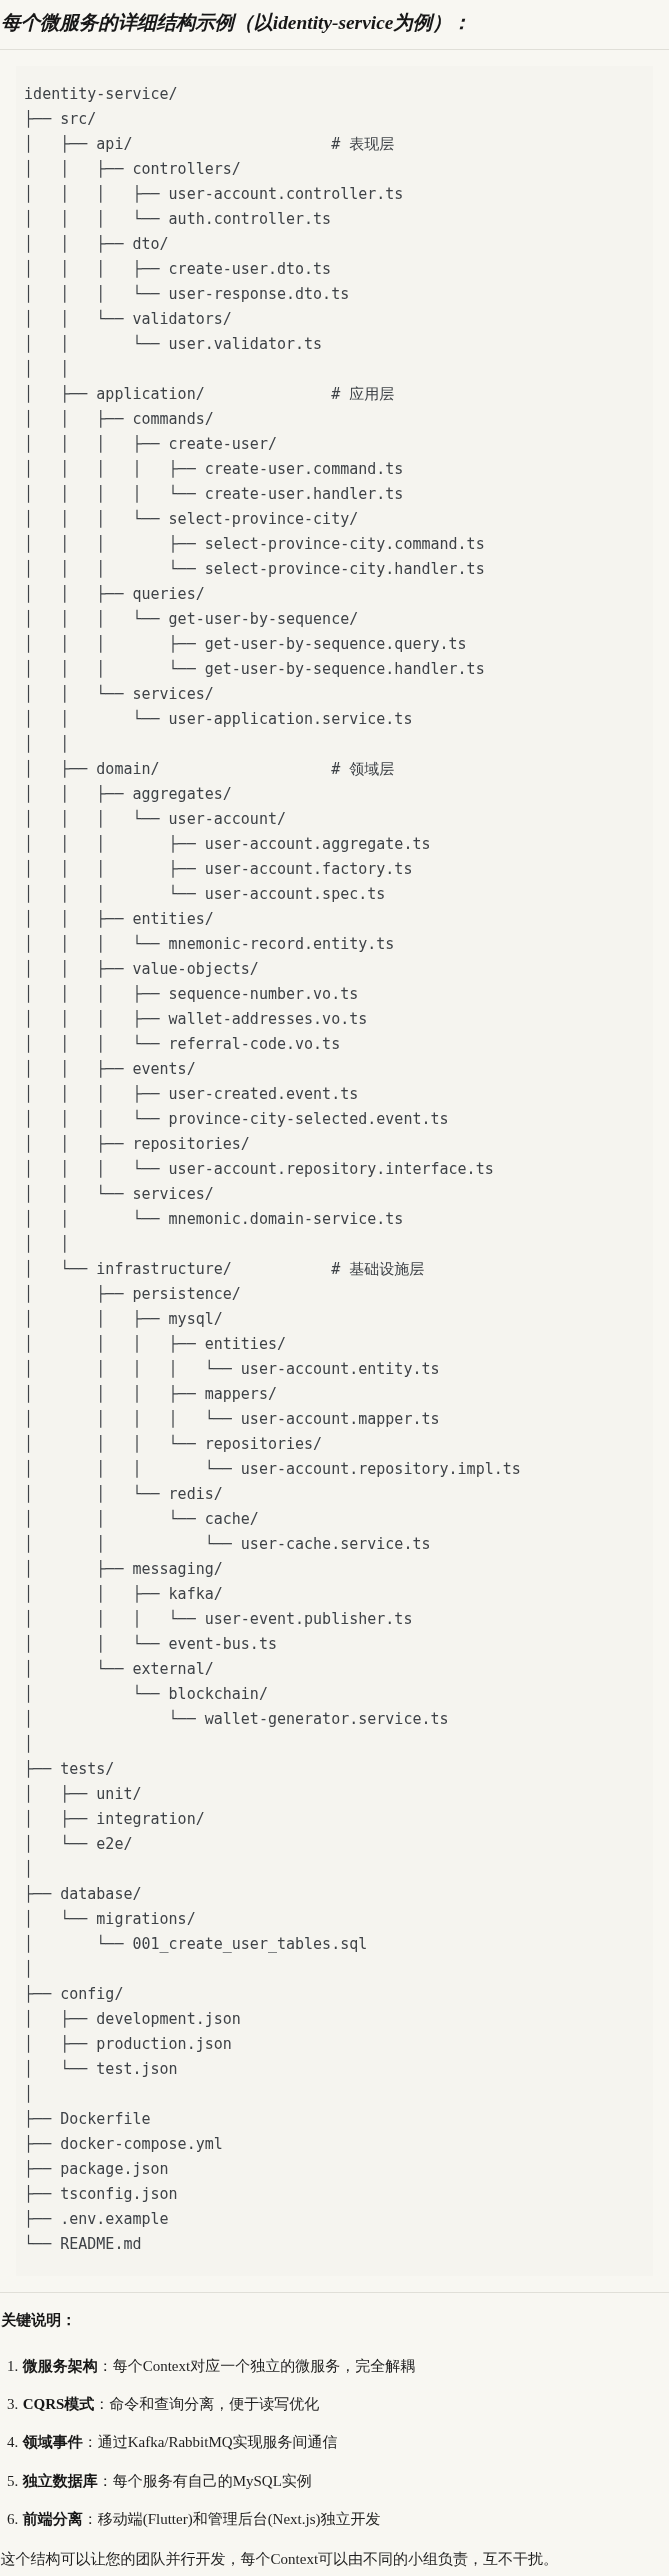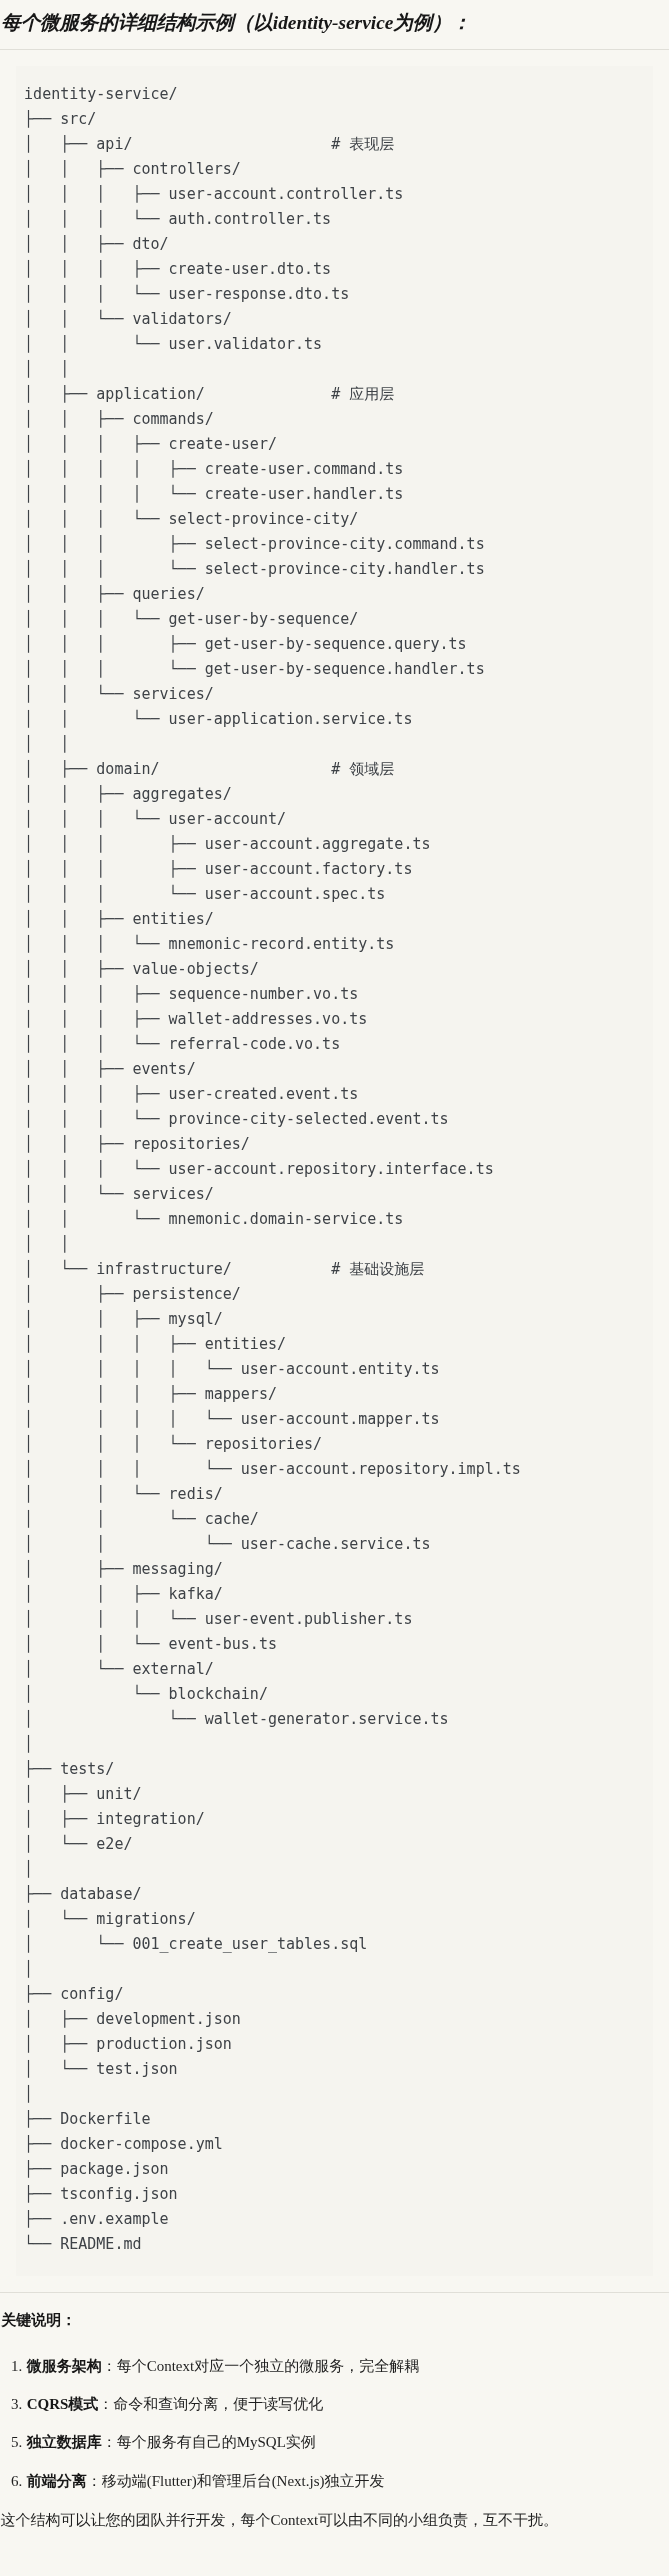--- a/index.html
+++ b/index.html
@@ -49,22 +49,22 @@
   }
   h2.notes-title{
     margin:13.8px 0 24px 1.3px;
     font-size:15px;
     line-height:26px;
     font-weight:700;
     color:var(--heading-text);
   }
   ol.notes-list{
     list-style:none;
-    margin:0;
-    padding:0 0 0 11px;
+    margin:7px;
+    padding:0 0 0 0;
   }
   ol.notes-list li{
     font-size:15px;
     line-height:19.4px;
     margin:0 0 19px 0;
     color:var(--body-text);
   }
   .note-num{margin-right:4.4px;}
   .note-term{font-weight:700;color:var(--heading-text);}
   p.closing{
@@ -172,20 +172,21 @@
 ├── .env.example
 └── README.md</code></pre>
 
   <hr class="rule">
 
   <h2 class="notes-title">关键说明：</h2>
 
   <ol class="notes-list">
     <li><span class="note-num">1.</span><span class="note-term">微服务架构</span><span class="note-desc">：每个Context对应一个独立的微服务，完全解耦</span></li>
     <li><span class="note-num">3.</span><span class="note-term">CQRS模式</span><span class="note-desc">：命令和查询分离，便于读写优化</span></li>
+    <li><span class="note-num">4.</span><span class="note-term">领域事件</span><span class="note-desc">：通过Kafka/RabbitMQ实现服务间通信</span></li>
     <li><span class="note-num">5.</span><span class="note-term">独立数据库</span><span class="note-desc">：每个服务有自己的MySQL实例</span></li>
     <li><span class="note-num">6.</span><span class="note-term">前端分离</span><span class="note-desc">：移动端(Flutter)和管理后台(Next.js)独立开发</span></li>
   </ol>
 
   <p class="closing">这个结构可以让您的团队并行开发，每个Context可以由不同的小组负责，互不干扰。</p>
 
 </div>
 
 
 </body></html>

